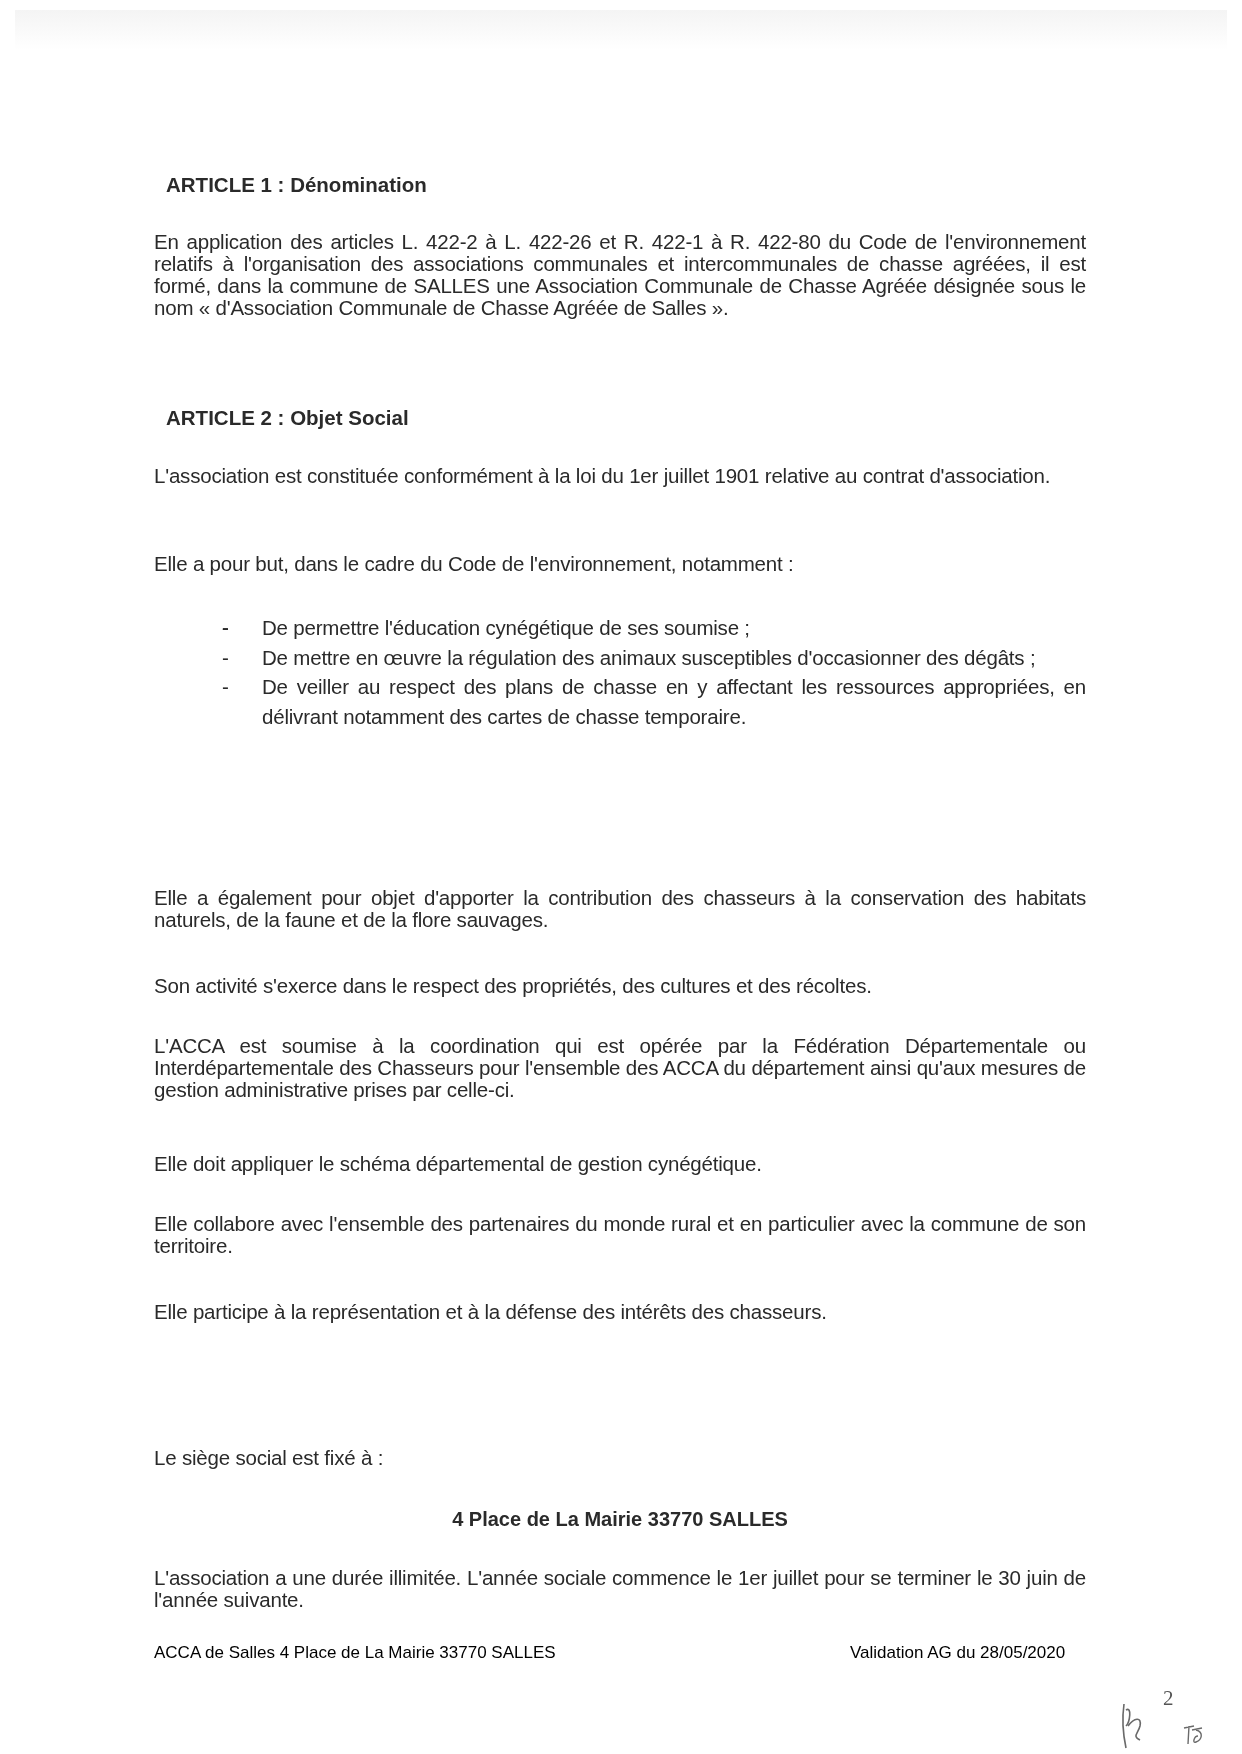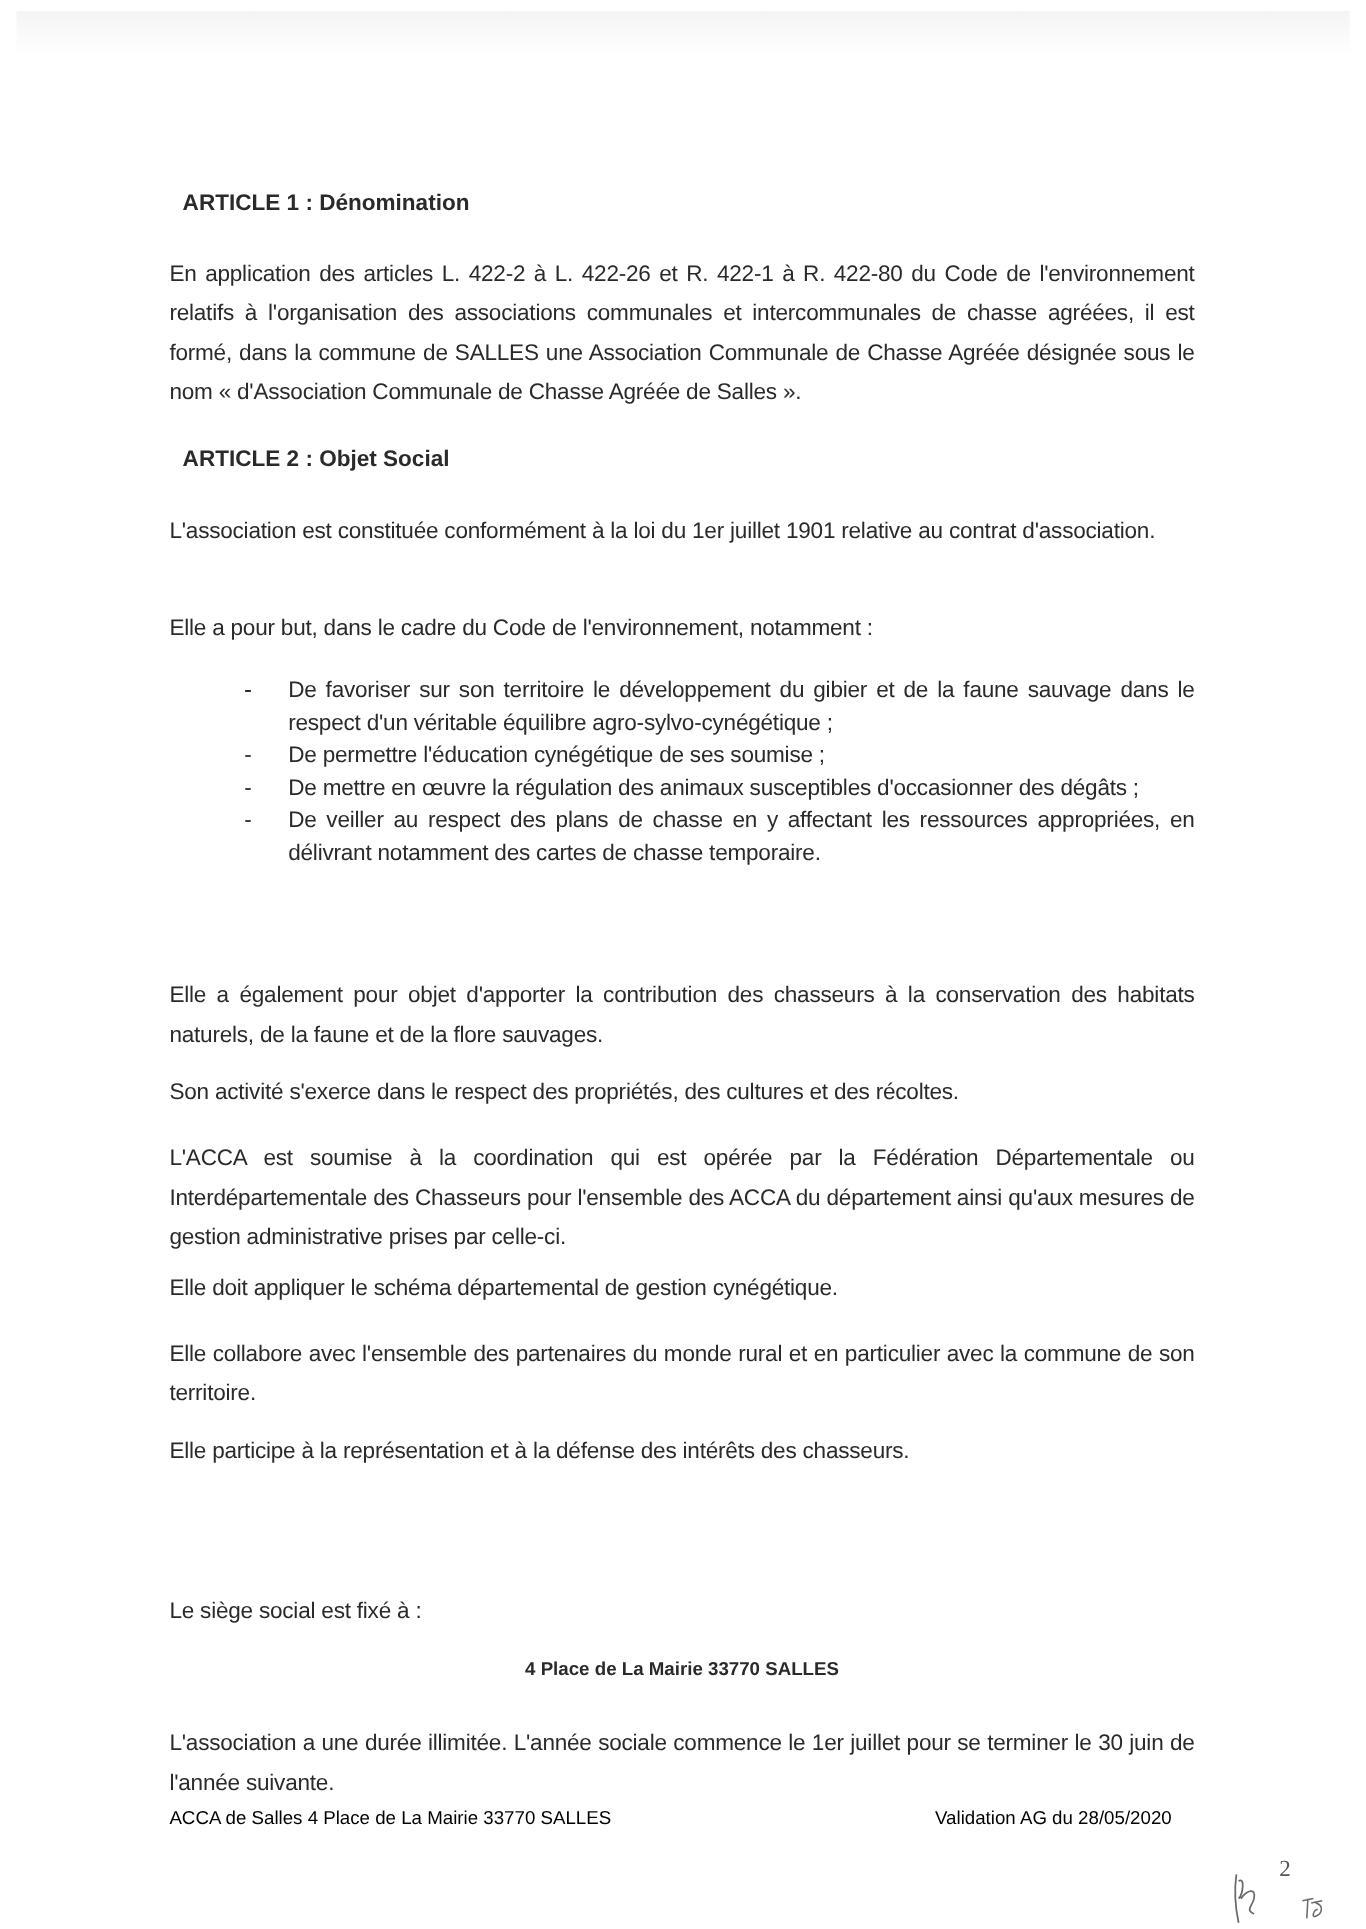--- a/index.html
+++ b/index.html
@@ -1,49 +1,49 @@
 <!DOCTYPE html>
 <html><head>
 <meta charset="utf-8">
 <style>
   html, body { margin:0; padding:0; background:#ffffff; }
   body { width:1242px; height:1754px; position:relative; overflow:hidden;
          font-family:"Liberation Sans", sans-serif; color:#2a2a2a; }
   .page { position:absolute; left:0; top:0; width:1242px; height:1754px; background:#fff; }
   .topshade { position:absolute; left:15px; top:10px; width:1212px; height:40px;
               background:linear-gradient(#f4f4f4, #ffffff); }
-  .blk { position:absolute; left:154px; width:932px; font-size:20.5px; line-height:36px;
+  .blk { position:absolute; left:154px; width:932px; font-size:20.5px; line-height:22px;
          text-align:justify; letter-spacing:-0.2px; }
   .blk.last { text-align-last:left; }
   .head { position:absolute; left:166px; font-size:20.5px; font-weight:bold; }
   .list { position:absolute; left:222px; width:864px; margin:0; padding:0; list-style:none;
           font-size:20.5px; line-height:29.5px; }
   .list li { position:relative; padding-left:40px; text-align:justify; letter-spacing:-0.2px; }
   .list li .dash { position:absolute; left:0; top:0; }
-  .center { position:absolute; left:154px; width:932px; text-align:center; font-weight:bold; font-size:17px; }
+  .center { position:absolute; left:154px; width:932px; text-align:center; font-weight:bold; font-size:20px; }
   .footer { position:absolute; font-size:17px; color:#000000; }
   .pagenum { position:absolute; left:1163px; top:1686px; font-family:"Liberation Serif", serif; font-size:21px; color:#555; }
   .sig { position:absolute; }
 </style>
 </head>
 <body>
 
 <div class="page">
   <div class="topshade"></div>
 
   <div class="head" style="top:173px;">ARTICLE 1 : Dénomination</div>
   <div class="blk last" style="top:231px;">En application des articles L. 422-2 à L. 422-26 et R. 422-1 à R. 422-80 du Code de l'environnement relatifs à l'organisation des associations communales et intercommunales de chasse agréées, il est formé, dans la commune de SALLES une Association Communale de Chasse Agréée désignée sous le nom « d'Association Communale de Chasse Agréée de Salles ».</div>
 
   <div class="head" style="top:406px;">ARTICLE 2 : Objet Social</div>
   <div class="blk last" style="top:465px;">L'association est constituée conformément à la loi du 1er juillet 1901 relative au contrat d'association.</div>
   <div class="blk last" style="top:553px;">Elle a pour but, dans le cadre du Code de l'environnement, notamment :</div>
 
   <ul class="list" style="top:613px;">
     <li><span class="dash">-</span></li>
-    <li style="text-align-last:left;"><span class="dash">-</span><span>De favoriser sur son territoire le développement du gibier et de la faune sauvage dans le respect d'un véritable équilibre agro-sylvo-cynégétique ;</span></li>
+    <li style="text-align-last:left;"><span class="dash">-</span></li>
     <li><span class="dash">-</span><span>De permettre l'éducation cynégétique de ses soumise ;</span></li>
     <li style="text-align-last:left;"><span class="dash">-</span><span>De mettre en œuvre la régulation des animaux susceptibles d'occasionner des dégâts ;</span></li>
     <li style="text-align-last:left;"><span class="dash">-</span><span>De veiller au respect des plans de chasse en y affectant les ressources appropriées, en délivrant notamment des cartes de chasse temporaire.</span></li>
   </ul>
 
   <div class="blk last" style="top:887px;">Elle a également pour objet d'apporter la contribution des chasseurs à la conservation des habitats naturels, de la faune et de la flore sauvages.</div>
   <div class="blk last" style="top:975px;">Son activité s'exerce dans le respect des propriétés, des cultures et des récoltes.</div>
   <div class="blk last" style="top:1153px;">Elle doit appliquer le schéma départemental de gestion cynégétique.</div>
   <div class="blk last" style="top:1035px;">L'ACCA est soumise à la coordination qui est opérée par la Fédération Départementale ou Interdépartementale des Chasseurs pour l'ensemble des ACCA du département ainsi qu'aux mesures de gestion administrative prises par celle-ci.</div>
   <div class="blk last" style="top:1213px;">Elle collabore avec l'ensemble des partenaires du monde rural et en particulier avec la commune de son territoire.</div>

